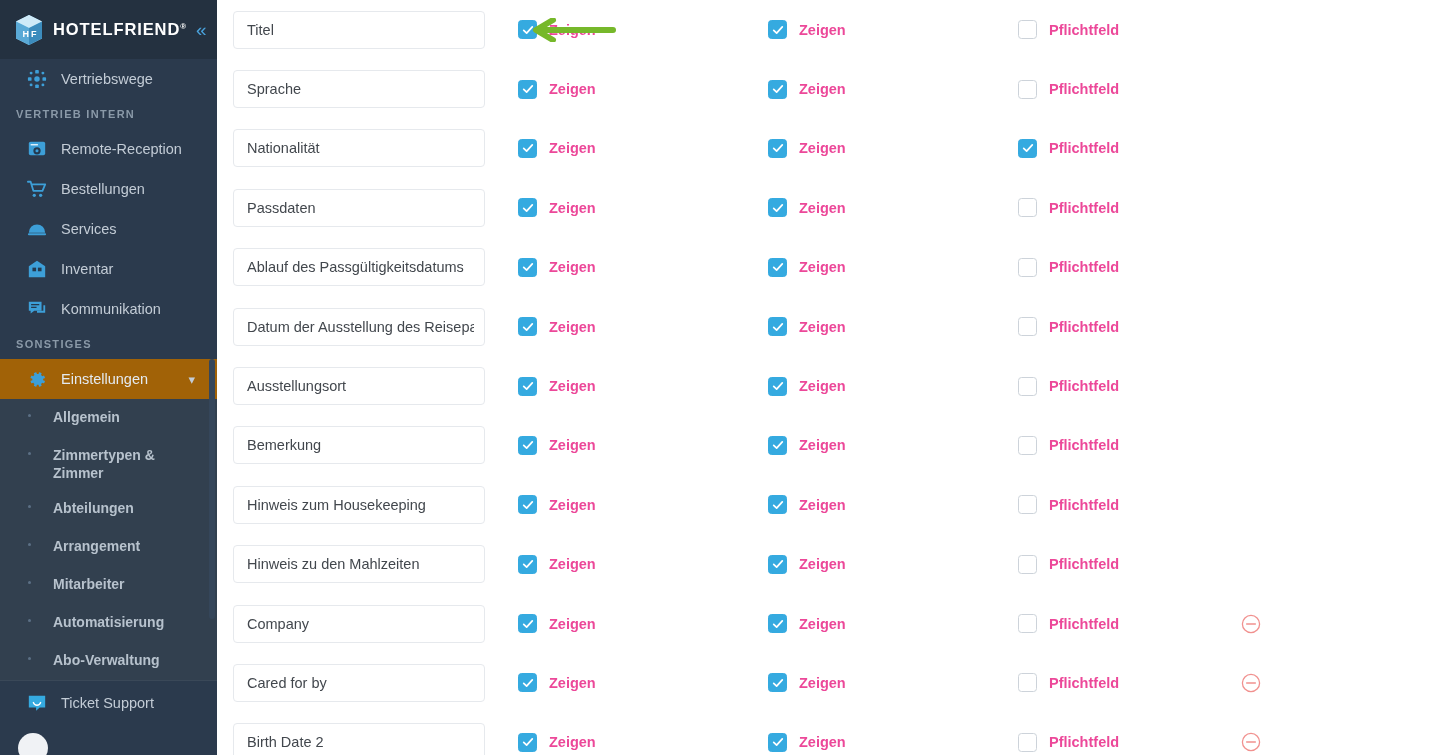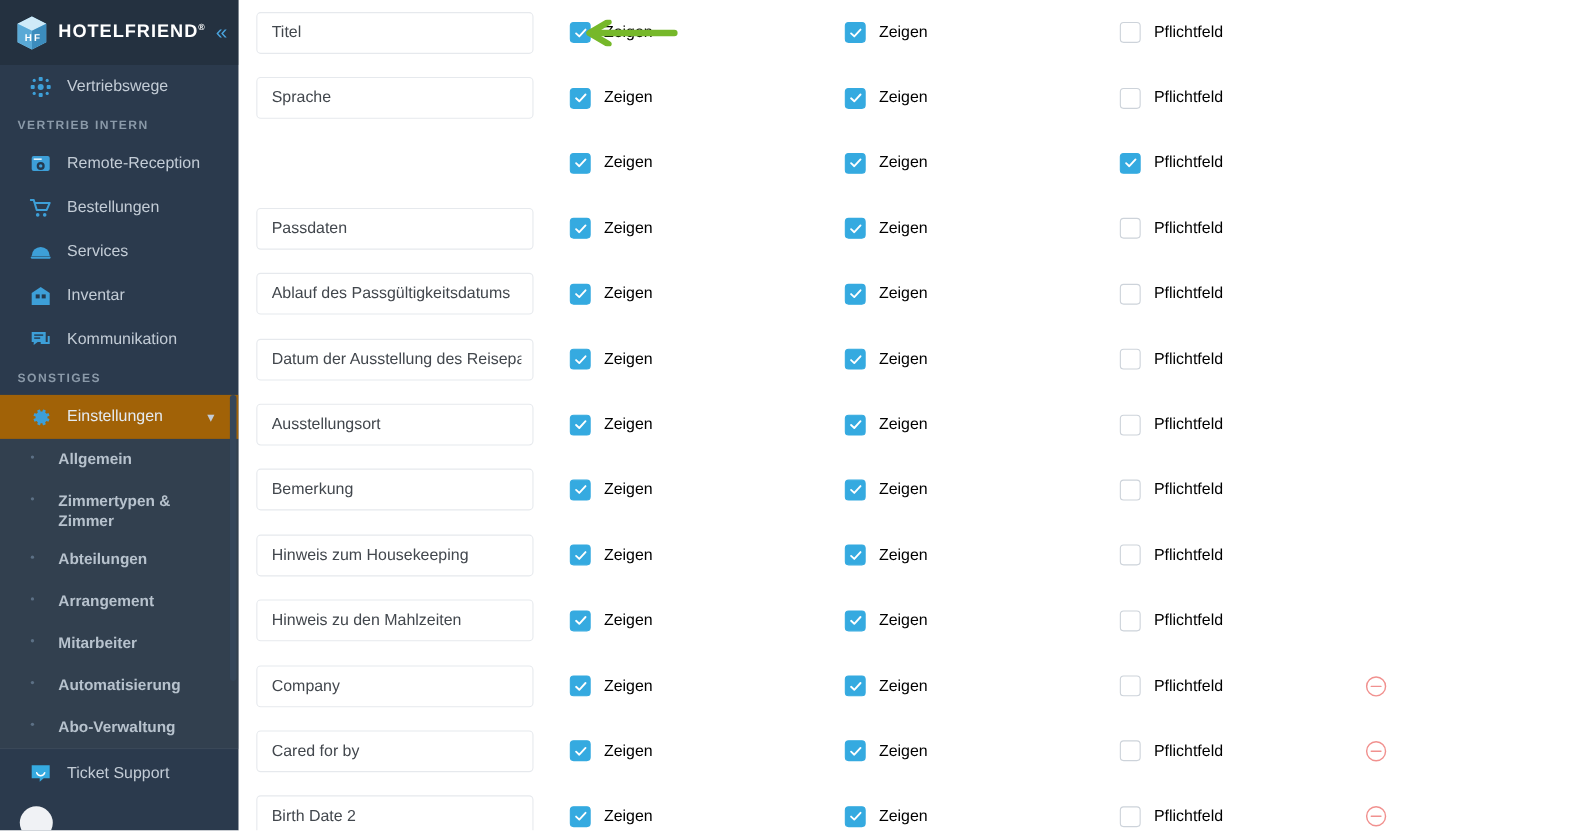--- a/index.html
+++ b/index.html
@@ -145,21 +145,21 @@
     flex: 0 0 19px;
     border: 1px solid #cdd3da;
     background: #fff;
     display: flex; align-items: center; justify-content: center;
     cursor: pointer;
   }
   .cbox.on { background: #35aae0; border-color: #35aae0; }
   .cbox .tick { display: none; }
   .cbox.on .tick { display: block; }
   .chk-label {
-    font-size: 14.5px; color: #000000; white-space: nowrap; cursor: pointer;
+    font-size: 14.5px; color: #ec4899; white-space: nowrap; cursor: pointer; font-weight: bold;
   }
   .remove-btn {
     position: absolute; left: 1024px;
     width: 20px; height: 20px; cursor: pointer;
   }
 
   
   .arrow {
     position: absolute;
     left: 312px; top: 18px;
@@ -393,20 +393,23 @@
               </svg>
             </span>
             <span class="chk-label">Zeigen</span>
           </div>
           <div class="chk-group chk-col3">
             <span class="cbox"></span>
             <span class="chk-label">Pflichtfeld</span>
           </div>
         </div>
         <div class="row">
+          <div class="field">
+            <span>Nationalität</span>
+          </div>
           <div class="chk-group chk-col1">
             <span class="cbox on">
               <svg class="tick" viewBox="0 0 14 14" width="12" height="12" aria-hidden="true">
                 <polyline points="2,7.4 5.4,10.6 12,3.4" fill="none" stroke="#ffffff" stroke-width="2" stroke-linecap="round" stroke-linejoin="round"></polyline>
               </svg>
             </span>
             <span class="chk-label">Zeigen</span>
           </div>
           <div class="chk-group chk-col2">
             <span class="cbox on">

